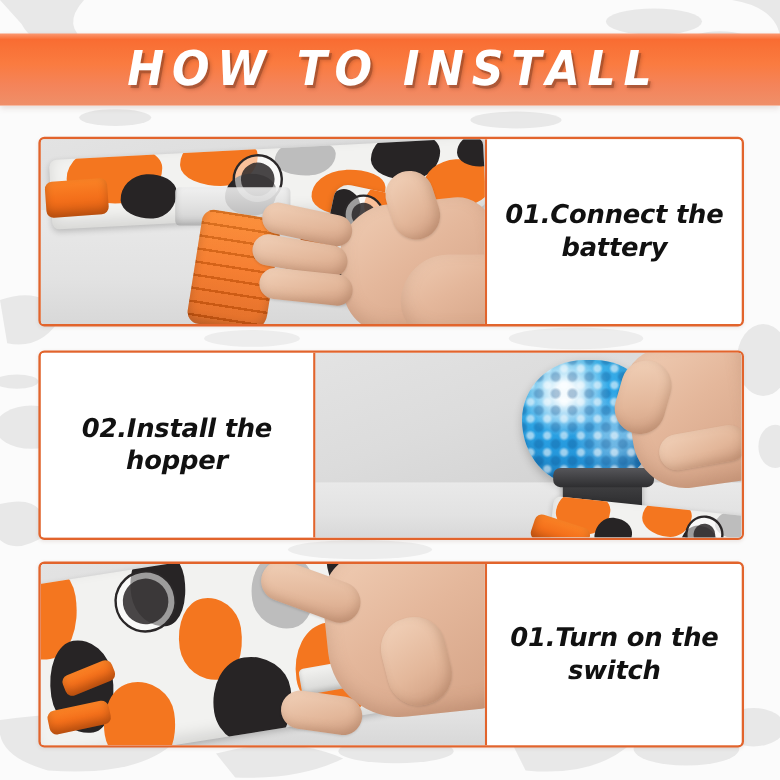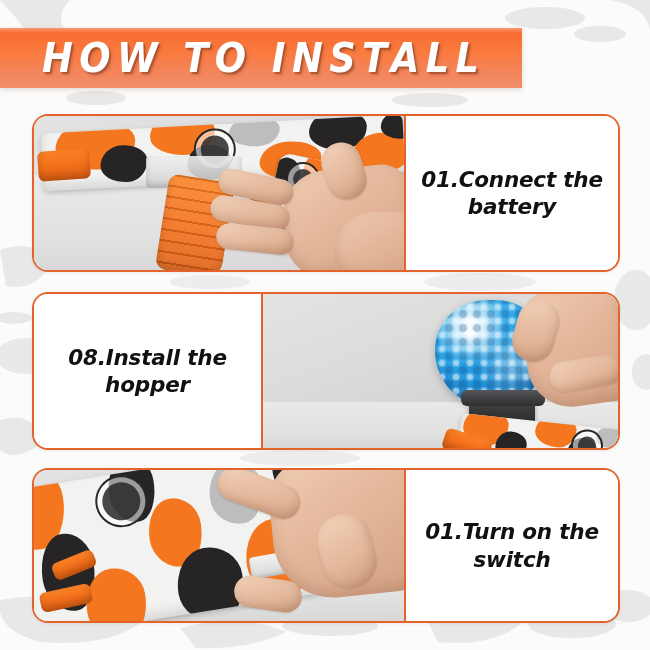--- a/index.html
+++ b/index.html
@@ -22,21 +22,21 @@
     inset: 0;
     z-index: 0;
     pointer-events: none;
   }
 
   
   #header-banner {
     position: absolute;
     left: 0;
     top: 28px;
-    width: 522px;
+    width: 650px;
     height: 60px;
     z-index: 3;
     background: linear-gradient(180deg,
         #f9682f 0%,
         #f97136 18%,
         #fa7b40 42%,
         #f4845a 72%,
         #ef8f69 100%);
     box-shadow: 0 2px 5px rgba(120, 80, 60, .18);
     display: flex;
@@ -65,21 +65,21 @@
       2px 2px 0 rgba(120, 55, 30, .40),
       3px 3px 3px rgba(100, 45, 25, .25);
     padding-left: 7px;
   }
 
   
   .step-panel {
     position: absolute;
     z-index: 2;
     border: 2px solid #e2642c;
-    border-radius: 16px;
+    border-radius: 5px;
     background: #ffffff;
     overflow: hidden;
     display: flex;
     box-shadow: 0 1px 3px rgba(150, 110, 90, .13);
   }
 
   #panel-step-1 { left: 32px;  top: 114px; width: 588px; height: 158px; }
   #panel-step-2 { left: 32px;  top: 292px; width: 588px; height: 158px; }
   #panel-step-3 { left: 32px;  top: 468px; width: 588px; height: 155px; }
 
@@ -304,21 +304,21 @@
   <div class="panel-divider"></div>
 
   <div class="panel-caption">
     <div class="caption-text">01.Connect the battery</div>
   </div>
 </div>
 
 <div class="step-panel" id="panel-step-2">
 
   <div class="panel-caption" style="order:1;">
-    <div class="caption-text">08.Install the hopper</div>
+    <div class="caption-text">02.Install the hopper</div>
   </div>
 
   <div class="panel-divider" style="order:2;"></div>
 
   <div class="panel-photo" style="width:355px; order:3;">
     <div class="scene">
       <div class="wall"></div>
       <div class="table-surface" style="height:30%;"></div>
 
       <div class="hopper" style="left:172px; top:6px; width:112px; height:104px;">

